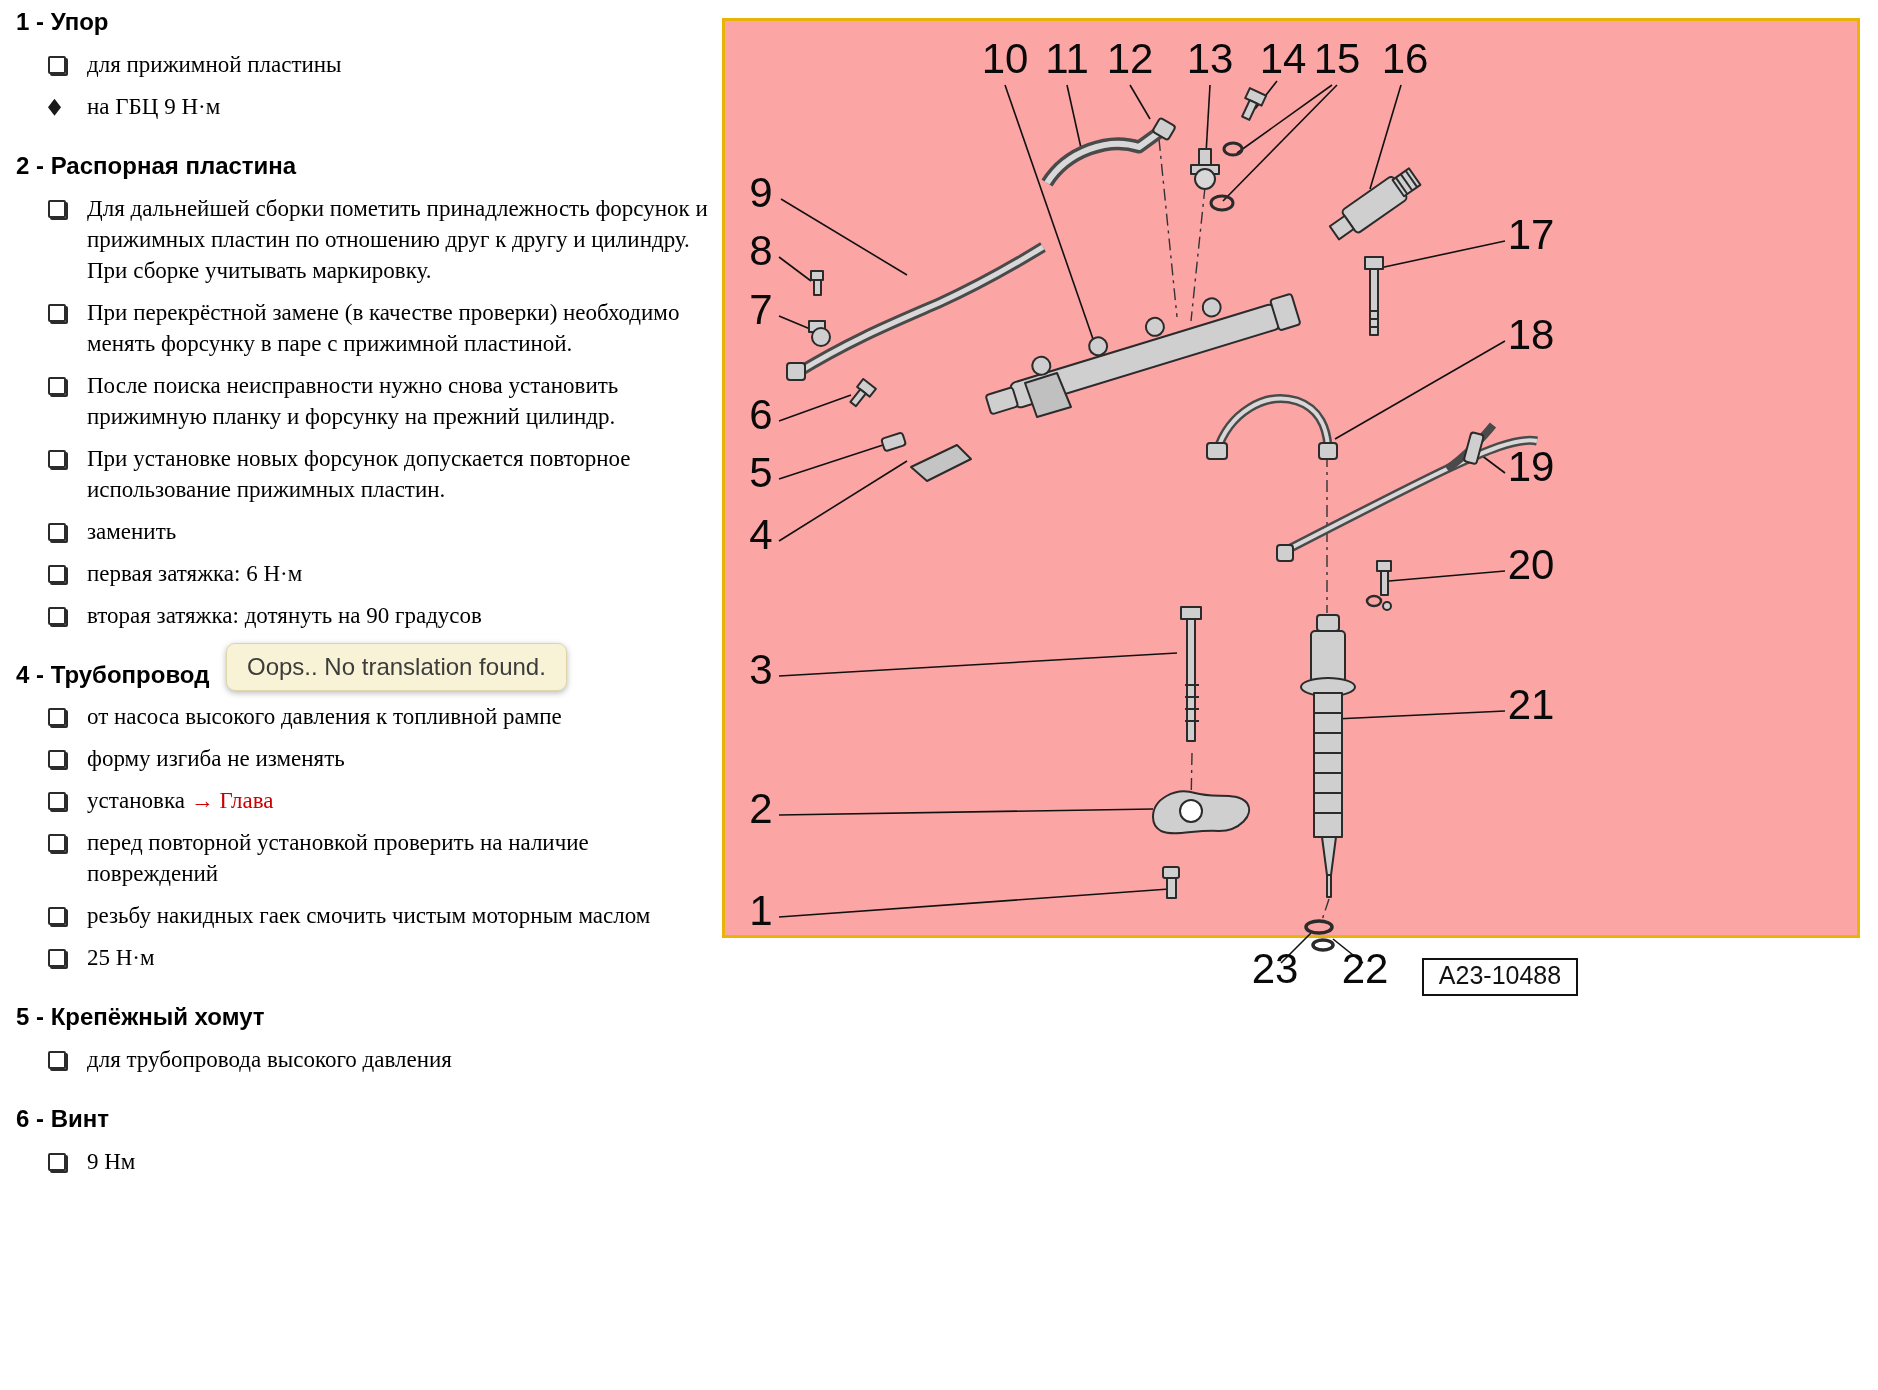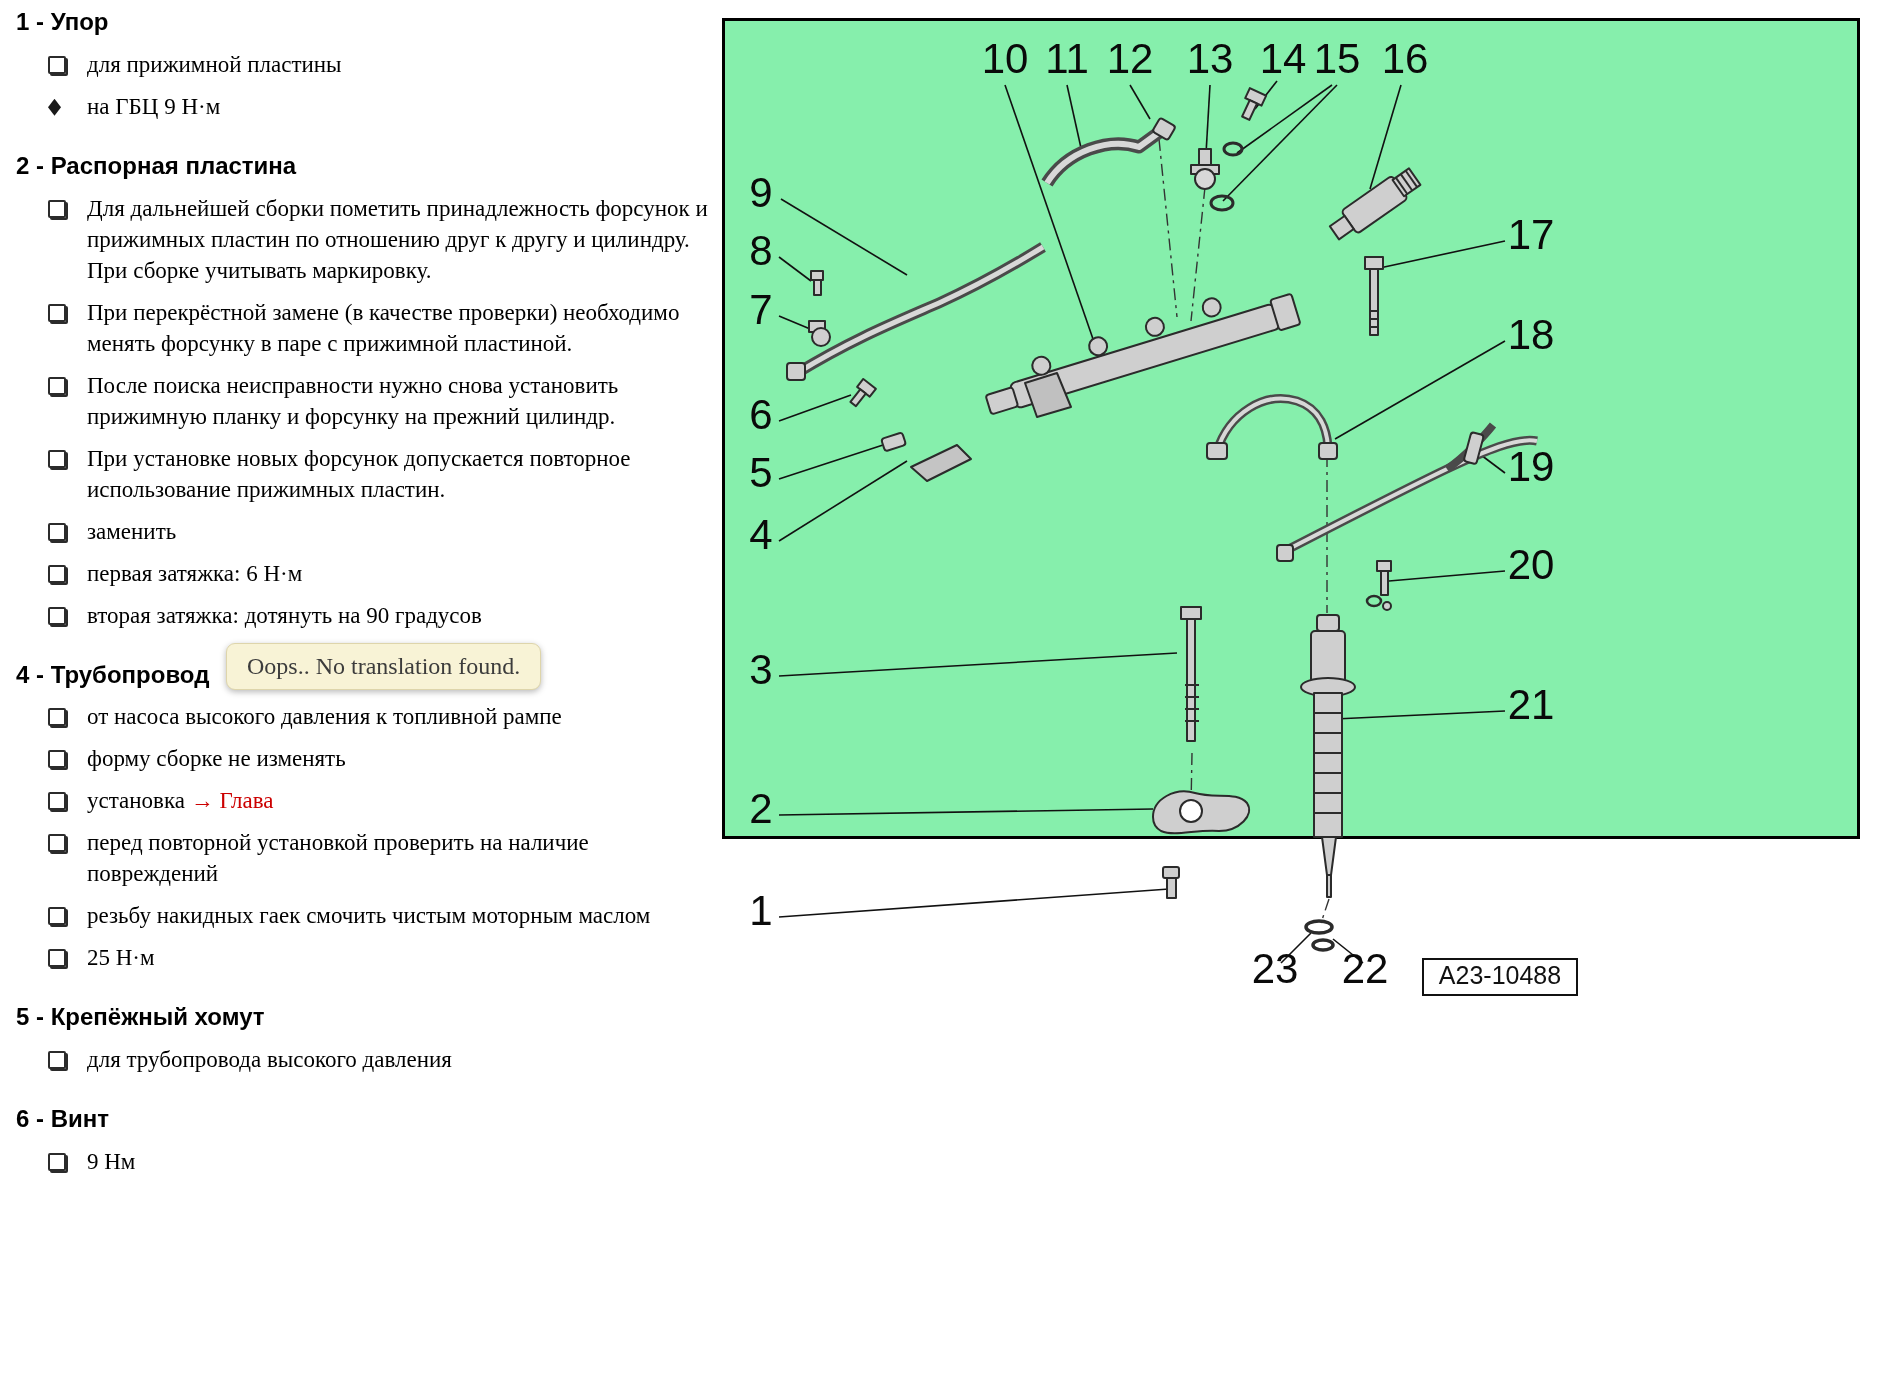--- a/index.html
+++ b/index.html
@@ -18,26 +18,25 @@
   .gap-top{margin-top:22px !important;}
   a.chapter{color:#cc0000;text-decoration:none;cursor:pointer;}
   .h-wrap{position:relative;}
 
   
   .tooltip{
     position:absolute;left:210px;top:-18px;z-index:9;white-space:nowrap;
     background:#f8f3d6;border:1px solid #ded5ab;border-radius:9px;
     padding:9px 20px;font-size:24px;color:#3c3c3c;
     box-shadow:0 2px 6px rgba(0,0,0,.28);
-    font-family:Liberation Serif, serif;
   }
 
   
-  .diagram{position:absolute;left:722px;top:18px;width:1138px;height:821px;
-    border:3px solid #000000;box-sizing:border-box;background:#86efac;}
+  .diagram{position:absolute;left:722px;top:18px;width:1138px;height:920px;
+    border:3px solid #eab308;box-sizing:border-box;background:#fca5a5;}
   .diagram svg{display:block;}
   .callout{font-family:"Liberation Sans",sans-serif;font-size:42px;fill:#0a0a0a;}
   .code{font-family:"Liberation Sans",sans-serif;font-size:25px;fill:#111;}
 </style>
 </head>
 <body>
 
 <div class="text-col">
 
   <div class="sec">
@@ -120,21 +119,21 @@
       <li>
         <span class="icon-cell">
             <span class="cb"></span>
           </span>
         <span class="txt">от насоса высокого давления к топливной рампе</span>
       </li>
       <li>
         <span class="icon-cell">
             <span class="cb"></span>
           </span>
-        <span class="txt">форму сборке не изменять</span>
+        <span class="txt">форму изгиба не изменять</span>
       </li>
       <li>
         <span class="icon-cell">
             <span class="cb"></span>
           </span>
         <span class="txt"><span>установка </span><a class="chapter">→ Глава</a></span>
       </li>
       <li>
         <span class="icon-cell">
             <span class="cb"></span>

